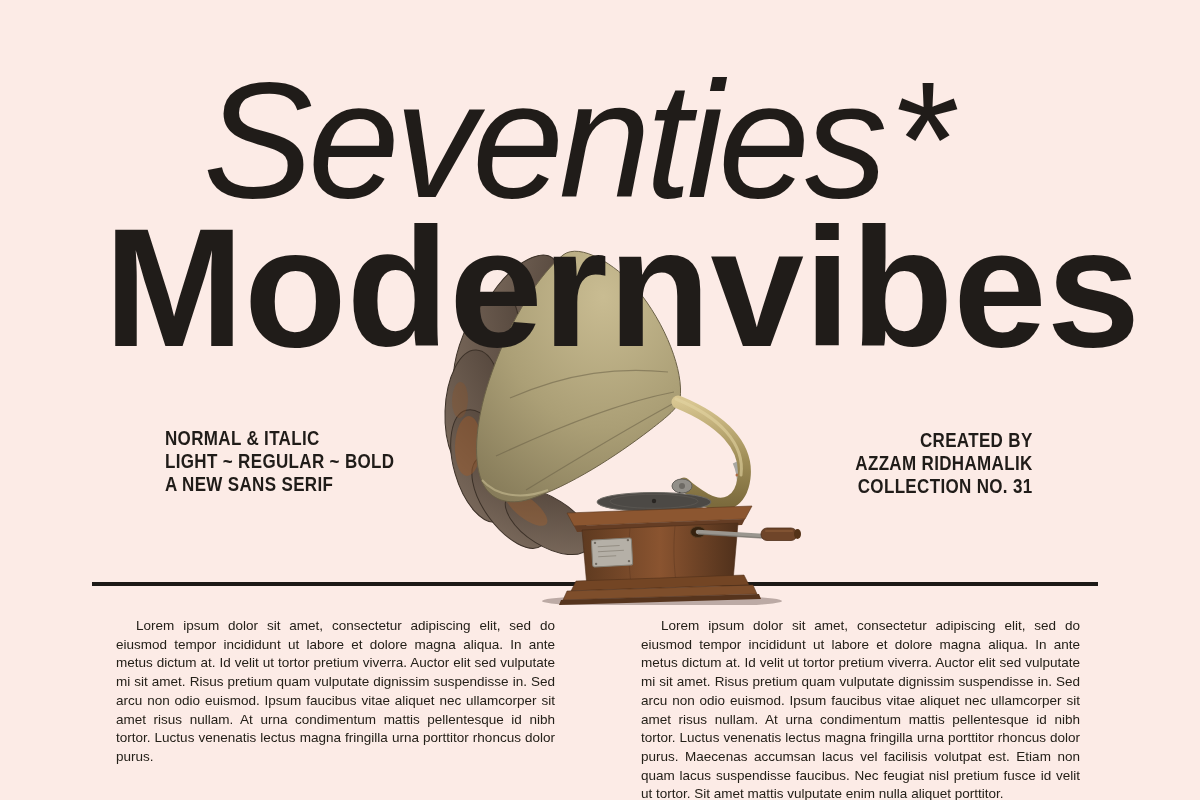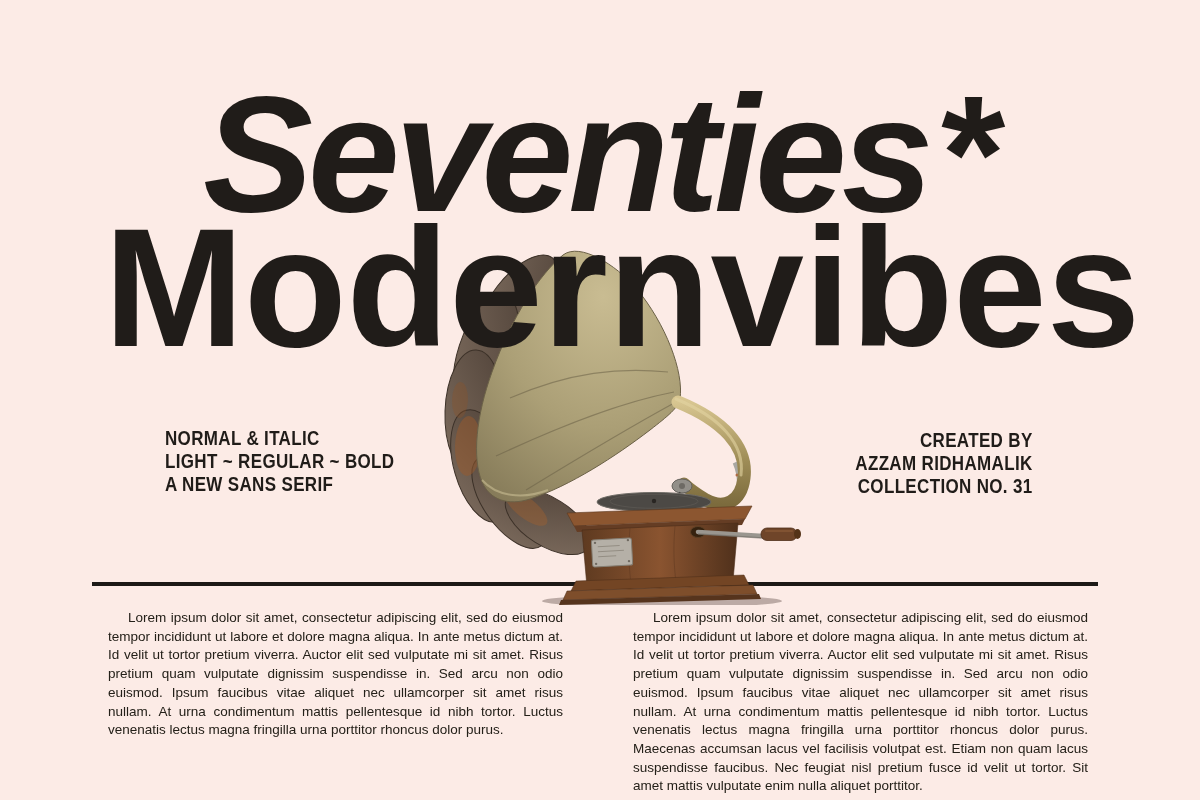--- a/index.html
+++ b/index.html
@@ -6,23 +6,23 @@
   #stage{
     position:relative;
     width:1200px;height:800px;
     background:#fcebe6;
     overflow:hidden;
     font-family:"Liberation Sans", sans-serif;
     color:#201c19;
   }
   .abs{position:absolute;}
   .hero-italic{
-    top:72px;left:203px;
+    top:58px;left:203px;
     font-size:165px;line-height:1;
-    font-weight:bold;font-style:italic;
+    font-weight:normal;font-style:italic;
     letter-spacing:-5px;
     white-space:nowrap;
     z-index:3;
   }
   .hero-italic .ast{letter-spacing:0;margin-left:6px;}
   .hero-light{
     top:204px;left:104px;
     font-size:168px;line-height:1;
     font-weight:700;
     letter-spacing:0px;
@@ -43,21 +43,21 @@
     background:#1c1916;z-index:1;
   }
   .gram{top:250px;left:430px;width:380px;height:355px;z-index:2;}
   .col{
     top:609px;width:455px;
     font-size:13.5px;line-height:18.7px;
     text-align:justify;
     z-index:3;
     color:#242019;
   }
-  .col p{margin:0;text-indent:20px;}
+  .col p{margin:8px;text-indent:20px;}
   .col-left{left:108px;}
   .col-right{left:633px;}
 </style>
 </head>
 <body>
 
 <div id="stage">
 
   <div class="abs rule"></div>
 

